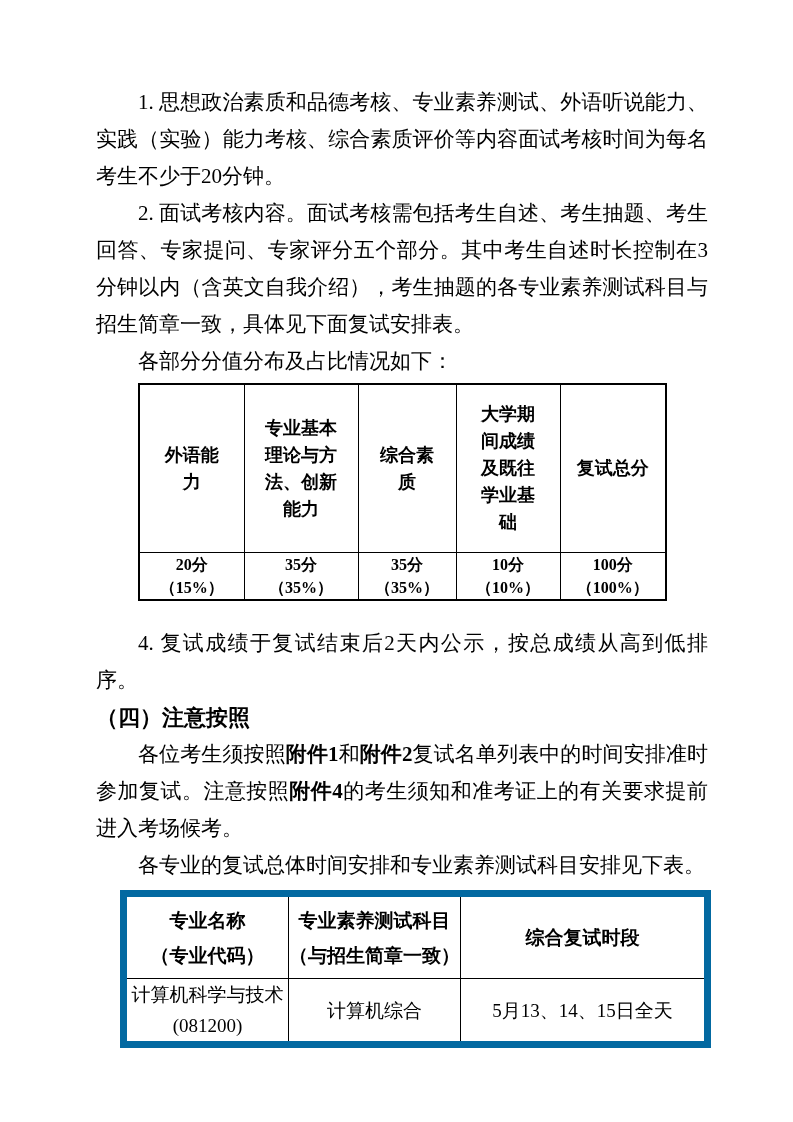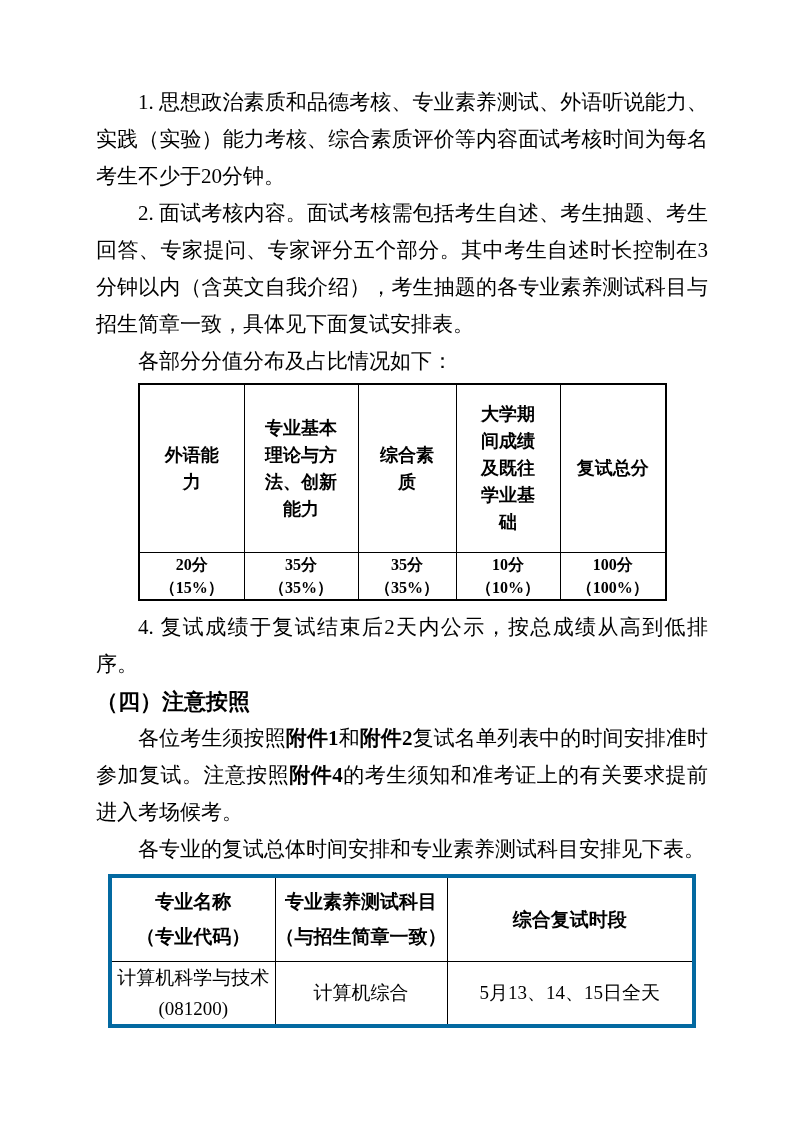--- a/index.html
+++ b/index.html
@@ -25,21 +25,21 @@
     text-align: justify;
     text-indent: 42px;
   }
   .section-heading {
     font-size: 22px;
     font-weight: bold;
     line-height: 37px;
     text-indent: 0;
   }
   .para .att { font-weight: bold; }
-  .mt14 { margin-top: 8px; }
+  .mt14 { margin-top: 24px; }
 
   
   table { border-collapse: collapse; table-layout: fixed; }
   .score-table {
     margin: 3px 0 0 42px;
     width: 527px;
     border: 2px solid #000;
   }
   .score-table th, .score-table td {
     border: 1.5px solid #000;
@@ -55,23 +55,23 @@
   }
   .score-table td {
     height: 47px;
     font-size: 16px;
     line-height: 23px;
     padding: 0;
   }
 
   
   .schedule-table {
-    margin: 6px 0 0 12px;
+    margin: 6px 0 0 24px;
     width: 584px;
-    border: 4px solid #0369a1;
+    border: 7px solid #0369a1;
   }
   .schedule-table th, .schedule-table td {
     border: 1.5px solid #000;
     text-align: center;
     vertical-align: middle;
     padding: 0;
   }
   .schedule-table th {
     height: 85px;
     font-size: 19px;

